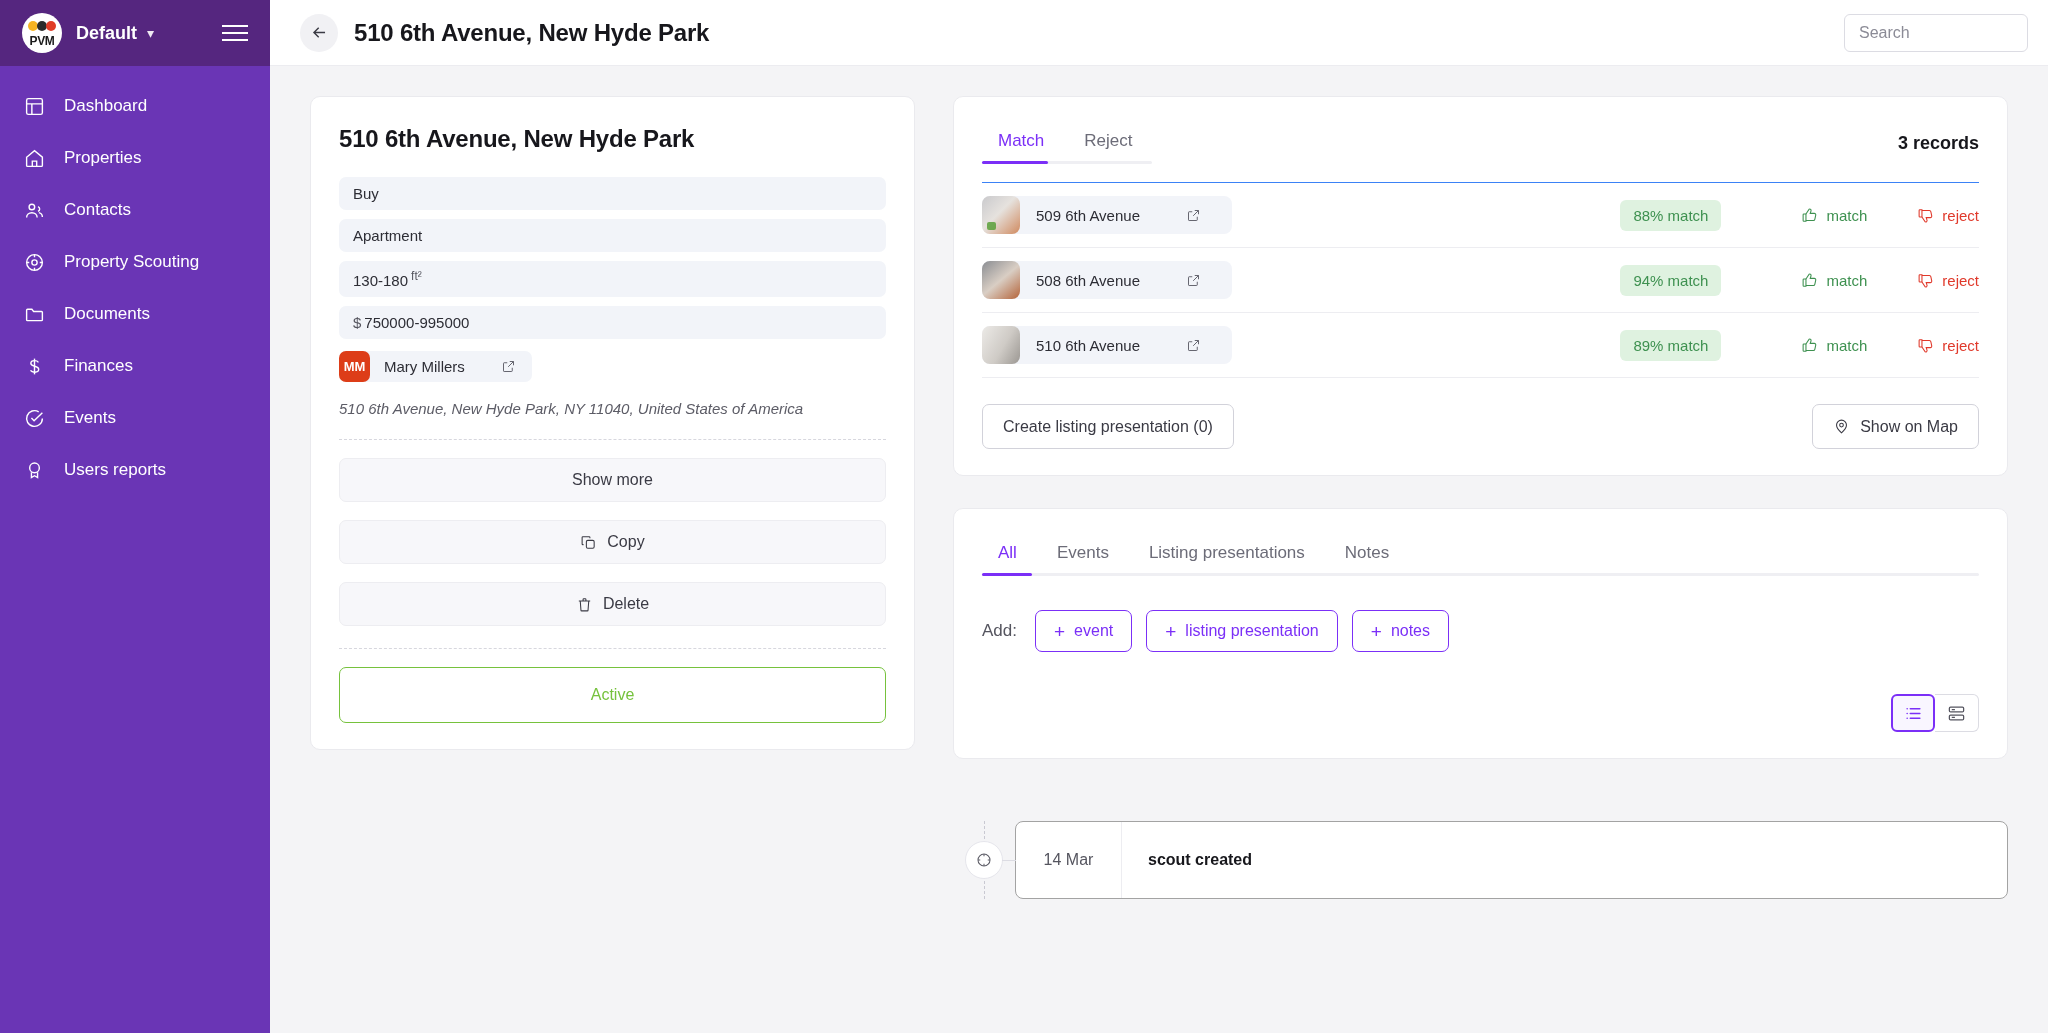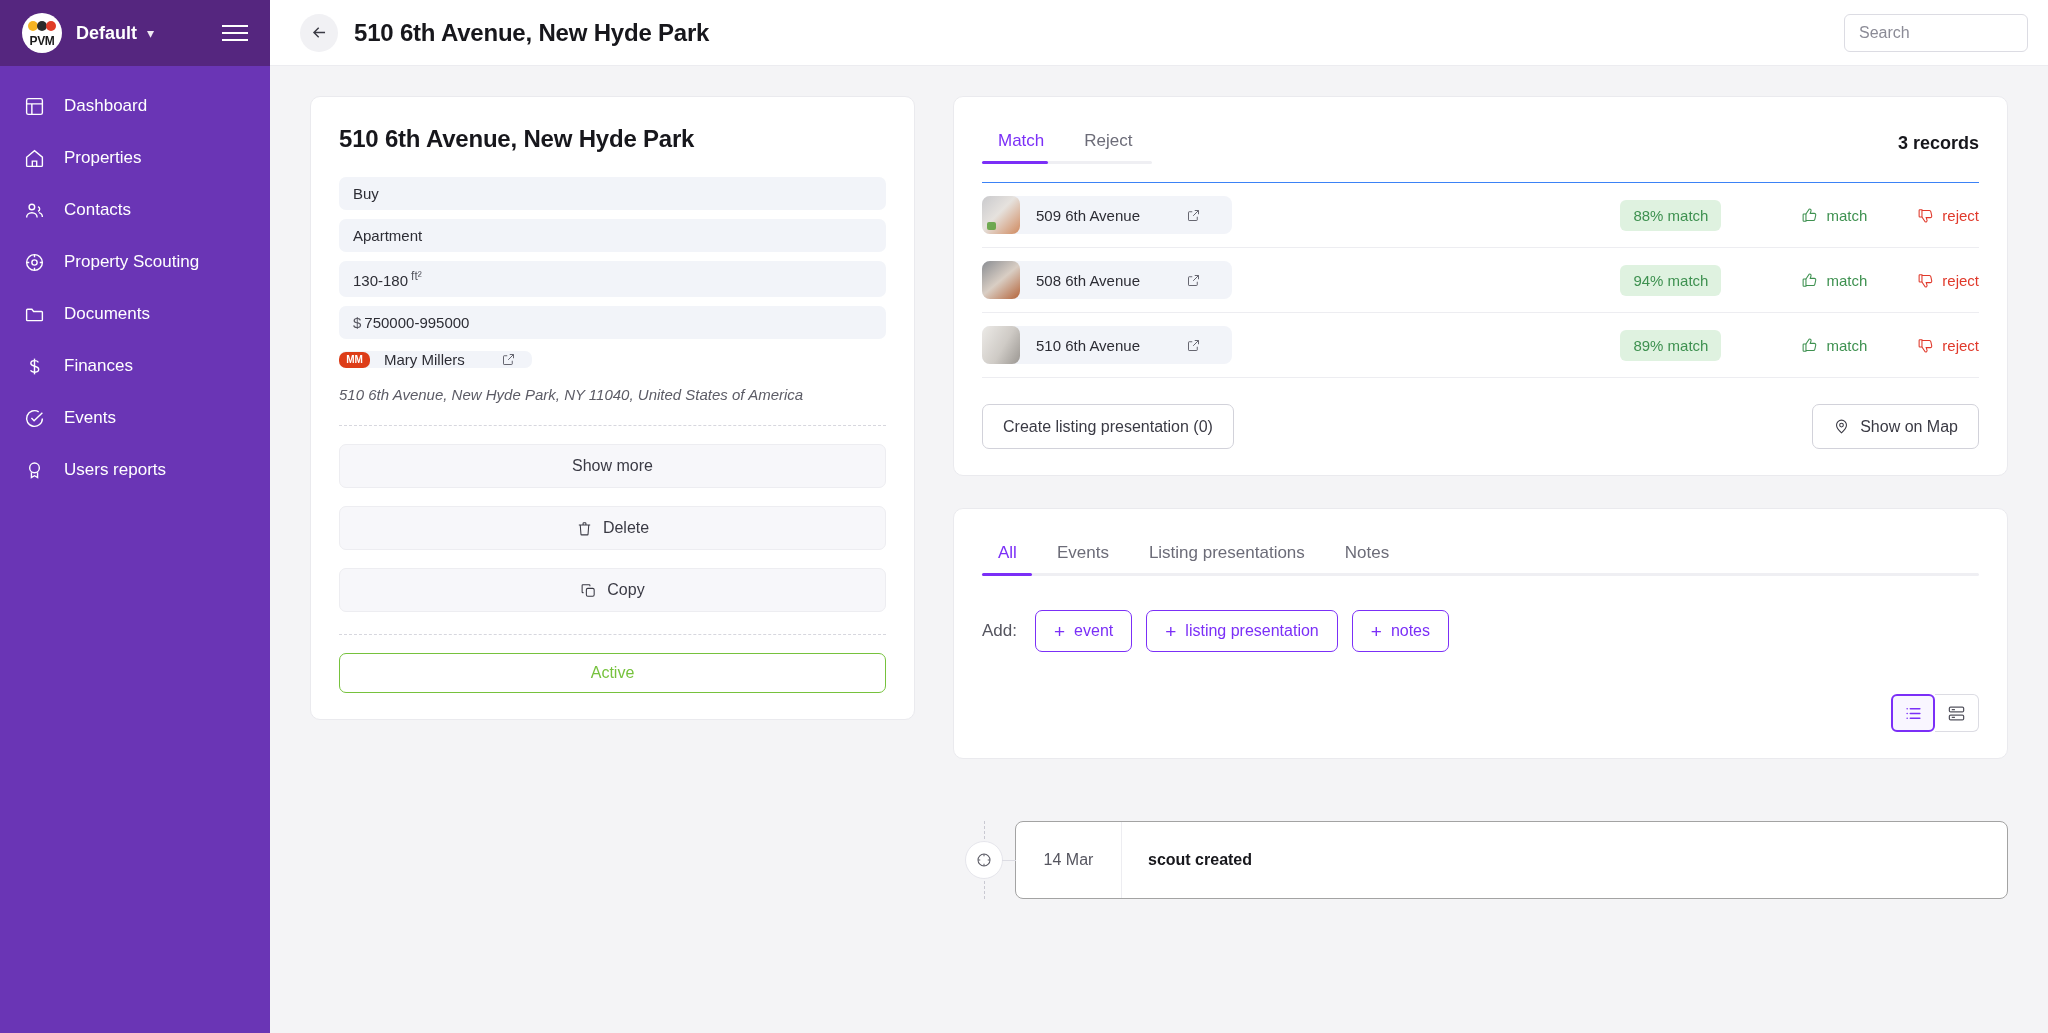--- a/index.html
+++ b/index.html
@@ -87,38 +87,38 @@
     font-size: 15px; color: #2d2d35; white-space: nowrap;
   }
   .chip .unit { font-size: 12px; color: #55555f; margin-left: 3px; vertical-align: super; }
   .chip .cur { color: #55555f; margin-right: 3px; }
   .ownerrow { margin-top: 12px; display: flex; }
   .owner {
     display: flex; align-items: center; background: #f2f4f9; border-radius: 7px;
     padding: 0 16px 0 0; cursor: pointer; gap: 14px;
   }
   .avatar {
-    width: 31px; height: 16px; border-radius: 7px; background: #dd3d18;
-    color: #fff; font-size: 10px; font-weight: 600;
+    width: 31px; height: 31px; border-radius: 7px; background: #dd3d18;
+    color: #fff; font-size: 13px; font-weight: 600;
     display: flex; align-items: center; justify-content: center; flex: 0 0 31px;
   }
   .owner-name { font-size: 15px; color: #2d2d35; }
   .ext { width: 15px; height: 15px; stroke: #5c5c66; fill: none; stroke-width: 1.5; margin-left: 22px; }
   .addr { margin-top: 18px; font-size: 15px; font-style: italic; color: #5c5c66; }
   .dashed { border-top: 1px dashed #d7d7de; margin: 22px 0 0 0; }
   .abtn {
     margin-top: 18px; height: 44px; width: 100%;
     background: #f7f7fa; border: 1px solid #ededf1; border-radius: 7px;
     display: flex; align-items: center; justify-content: center; gap: 10px;
     font-size: 16px; color: #3a3a44; cursor: pointer;
     font-family: "Liberation Sans", sans-serif;
   }
   .abtn svg { width: 17px; height: 17px; stroke: #3a3a44; fill: none; stroke-width: 1.5; }
   .statusbtn {
-    margin-top: 18px; height: 40px; width: 100%;
+    margin-top: 18px; height: 56px; width: 100%;
     background: #fff; border: 1px solid #76c23d; border-radius: 7px;
     display: flex; align-items: center; justify-content: center;
     font-size: 16px; color: #76c23d; cursor: pointer;
     font-family: "Liberation Sans", sans-serif;
   }
 
   
   .rcol { flex: 1; min-width: 0; display: flex; flex-direction: column; gap: 32px; overflow: hidden; }
   .sect-title { font-size: 22px; font-weight: 700; color: #17171c; margin-bottom: 22px; letter-spacing: -.1px; }
 
@@ -354,31 +354,31 @@
 
           <div class="addr">510 6th Avenue, New Hyde Park, NY 11040, United States of America</div>
 
           <div class="dashed"></div>
 
           <button class="abtn">
             <span>Show more</span>
           </button>
           <button class="abtn">
             <svg viewBox="0 0 24 24">
+                <rect x="9" y="9" width="11" height="11" rx="2"></rect>
+                <path d="M5 15H4a1 1 0 0 1-1-1V5a1 1 0 0 1 1-1h9a1 1 0 0 1 1 1v1"></path>
+              </svg>
+            <span>Copy</span>
+          </button>
+          <button class="abtn">
+            <svg viewBox="0 0 24 24">
                 <path d="M4 7h16M10 7V5a1 1 0 0 1 1-1h2a1 1 0 0 1 1 1v2"></path>
                 <path d="M6 7l1 13a1 1 0 0 0 1 1h8a1 1 0 0 0 1-1l1-13"></path>
               </svg>
             <span>Delete</span>
-          </button>
-          <button class="abtn">
-            <svg viewBox="0 0 24 24">
-                <rect x="9" y="9" width="11" height="11" rx="2"></rect>
-                <path d="M5 15H4a1 1 0 0 1-1-1V5a1 1 0 0 1 1-1h9a1 1 0 0 1 1 1v1"></path>
-              </svg>
-            <span>Copy</span>
           </button>
 
           <div class="dashed"></div>
 
           <button class="statusbtn">
             <span>Active</span>
           </button>
         </div>
       </div>
 

